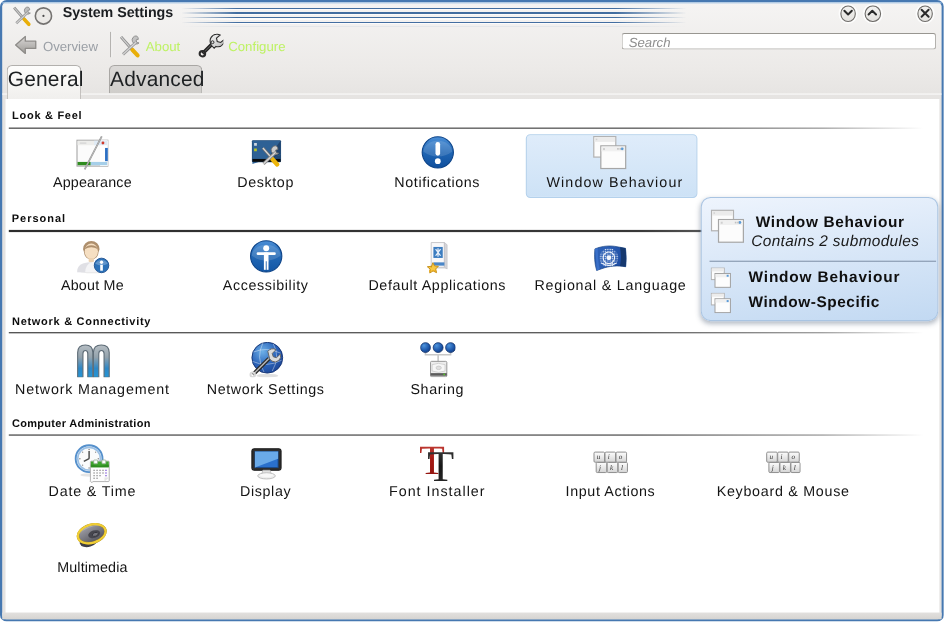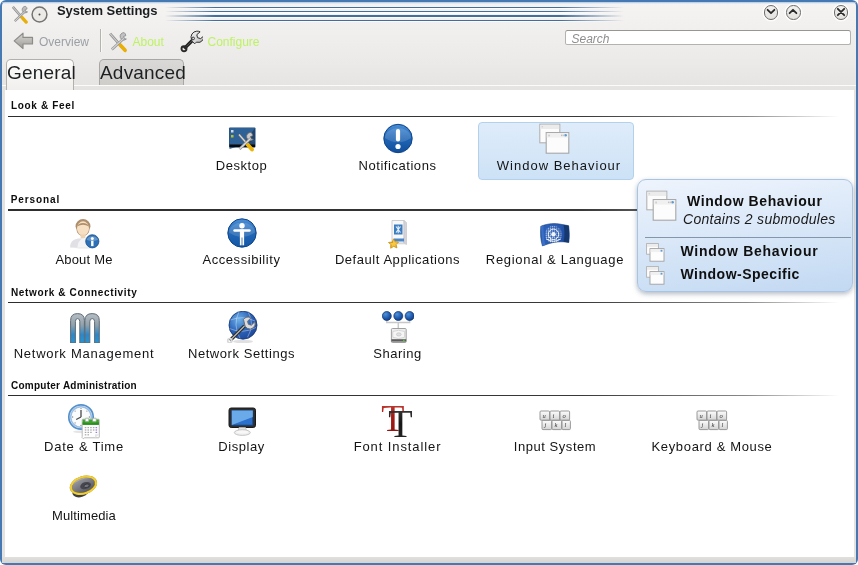--- a/index.html
+++ b/index.html
@@ -139,20 +139,37 @@
  <div class="secline" style="top:115.6px"></div>
  <div class="sechead" style="left:10.7px;top:192.5px;letter-spacing:0.9px">Personal</div>
  <div class="secline" style="top:209.3px"></div>
  <div class="sechead" style="left:10.9px;top:286.3px;letter-spacing:0.65px">Network &amp; Connectivity</div>
  <div class="secline" style="top:301.8px"></div>
  <div class="sechead" style="left:11px;top:379.2px;letter-spacing:0.25px">Computer Administration</div>
  <div class="secline" style="top:394.7px"></div>
 
  <div id="selcell"></div>
 
+ <div class="item" style="left:5.5px;top:123px">
+      <span class="ic" id="i-appearance">
+<svg width="32" height="32" viewBox="0 0 32 32">
+ <rect x="2" y="4.5" width="28" height="23.5" fill="#fbfbfb" stroke="#a6a6a6" stroke-width="1"></rect>
+ <rect x="2.5" y="5" width="27" height="4" fill="#ededeb"></rect>
+ <path d="M23,4.5 h7 v23.5 h-7 z" fill="#ffffff"></path>
+ <path d="M17.5,5 h12 v4 l-12,0 z" fill="#dfeaf5"></path>
+ <rect x="27.5" y="11.5" width="2.5" height="12" fill="#2d6fc3"></rect>
+ <rect x="2.5" y="24.2" width="12" height="3" fill="#2f8c1f"></rect>
+ <rect x="14.5" y="24.2" width="15" height="3" fill="#a6cfe9"></rect>
+ <circle cx="25.6" cy="7" r="1.3" fill="#d23c2c"></circle>
+ <rect x="4.5" y="6.4" width="6" height="1.4" fill="#d8d8d8"></rect>
+ <line x1="24.5" y1="1" x2="9" y2="31" stroke="#8a8a8a" stroke-width="1.5"></line>
+ <line x1="24.5" y1="1" x2="9" y2="31" stroke="#cfcfcf" stroke-width="0.6"></line>
+</svg></span>
+      <span class="lb" style="letter-spacing:0.15px">Appearance</span>
+    </div>
  <div class="item" style="left:163px;top:123px">
       <span class="ic" id="i-desktop">
 <svg width="32" height="32" viewBox="0 0 32 32">
  <rect x="3" y="4.5" width="26.5" height="20" rx="1" fill="#234a74"></rect>
  <path d="M3.5,5 h25.5 v13 l-25.5,8 z" fill="#2e6195"></path>
  <path d="M29,5 l0,12 -14,7.5 z" fill="#1b3c63" opacity="0.8"></path>
  <rect x="3.5" y="21.5" width="25.5" height="2.6" fill="#0a0a0a"></rect>
  <rect x="5" y="7" width="2.5" height="2.5" fill="#cfd8e2"></rect>
  <rect x="5" y="12" width="2.5" height="2.5" fill="#b7c428"></rect>
  <g>
@@ -445,21 +462,21 @@
  </g>
  <g font-family="'Liberation Serif',serif" font-size="6.5" font-style="italic" fill="#333">
   <text x="3.6" y="13.7">u</text>
             <text x="13.6" y="13.7">i</text>
             <text x="23.6" y="13.7">o</text>
   <text x="5.6" y="23.1">j</text>
             <text x="15.6" y="23.1">k</text>
             <text x="25.6" y="23.1">l</text>
  </g>
 </svg></span>
-      <span class="lb">Input System</span>
+      <span class="lb">Input Actions</span>
     </div>
  <div class="item" style="left:633.5px;top:403.5px">
       <span class="ic" id="i-keymouse">
 <svg width="32" height="32" viewBox="0 0 32 32">
  <defs>
   <linearGradient id="kg" x1="0" y1="0" x2="0" y2="1">
    <stop offset="0" stop-color="#fdfdfd"></stop>
               <stop offset="1" stop-color="#d4d4d4"></stop>
   </linearGradient>
  </defs>

